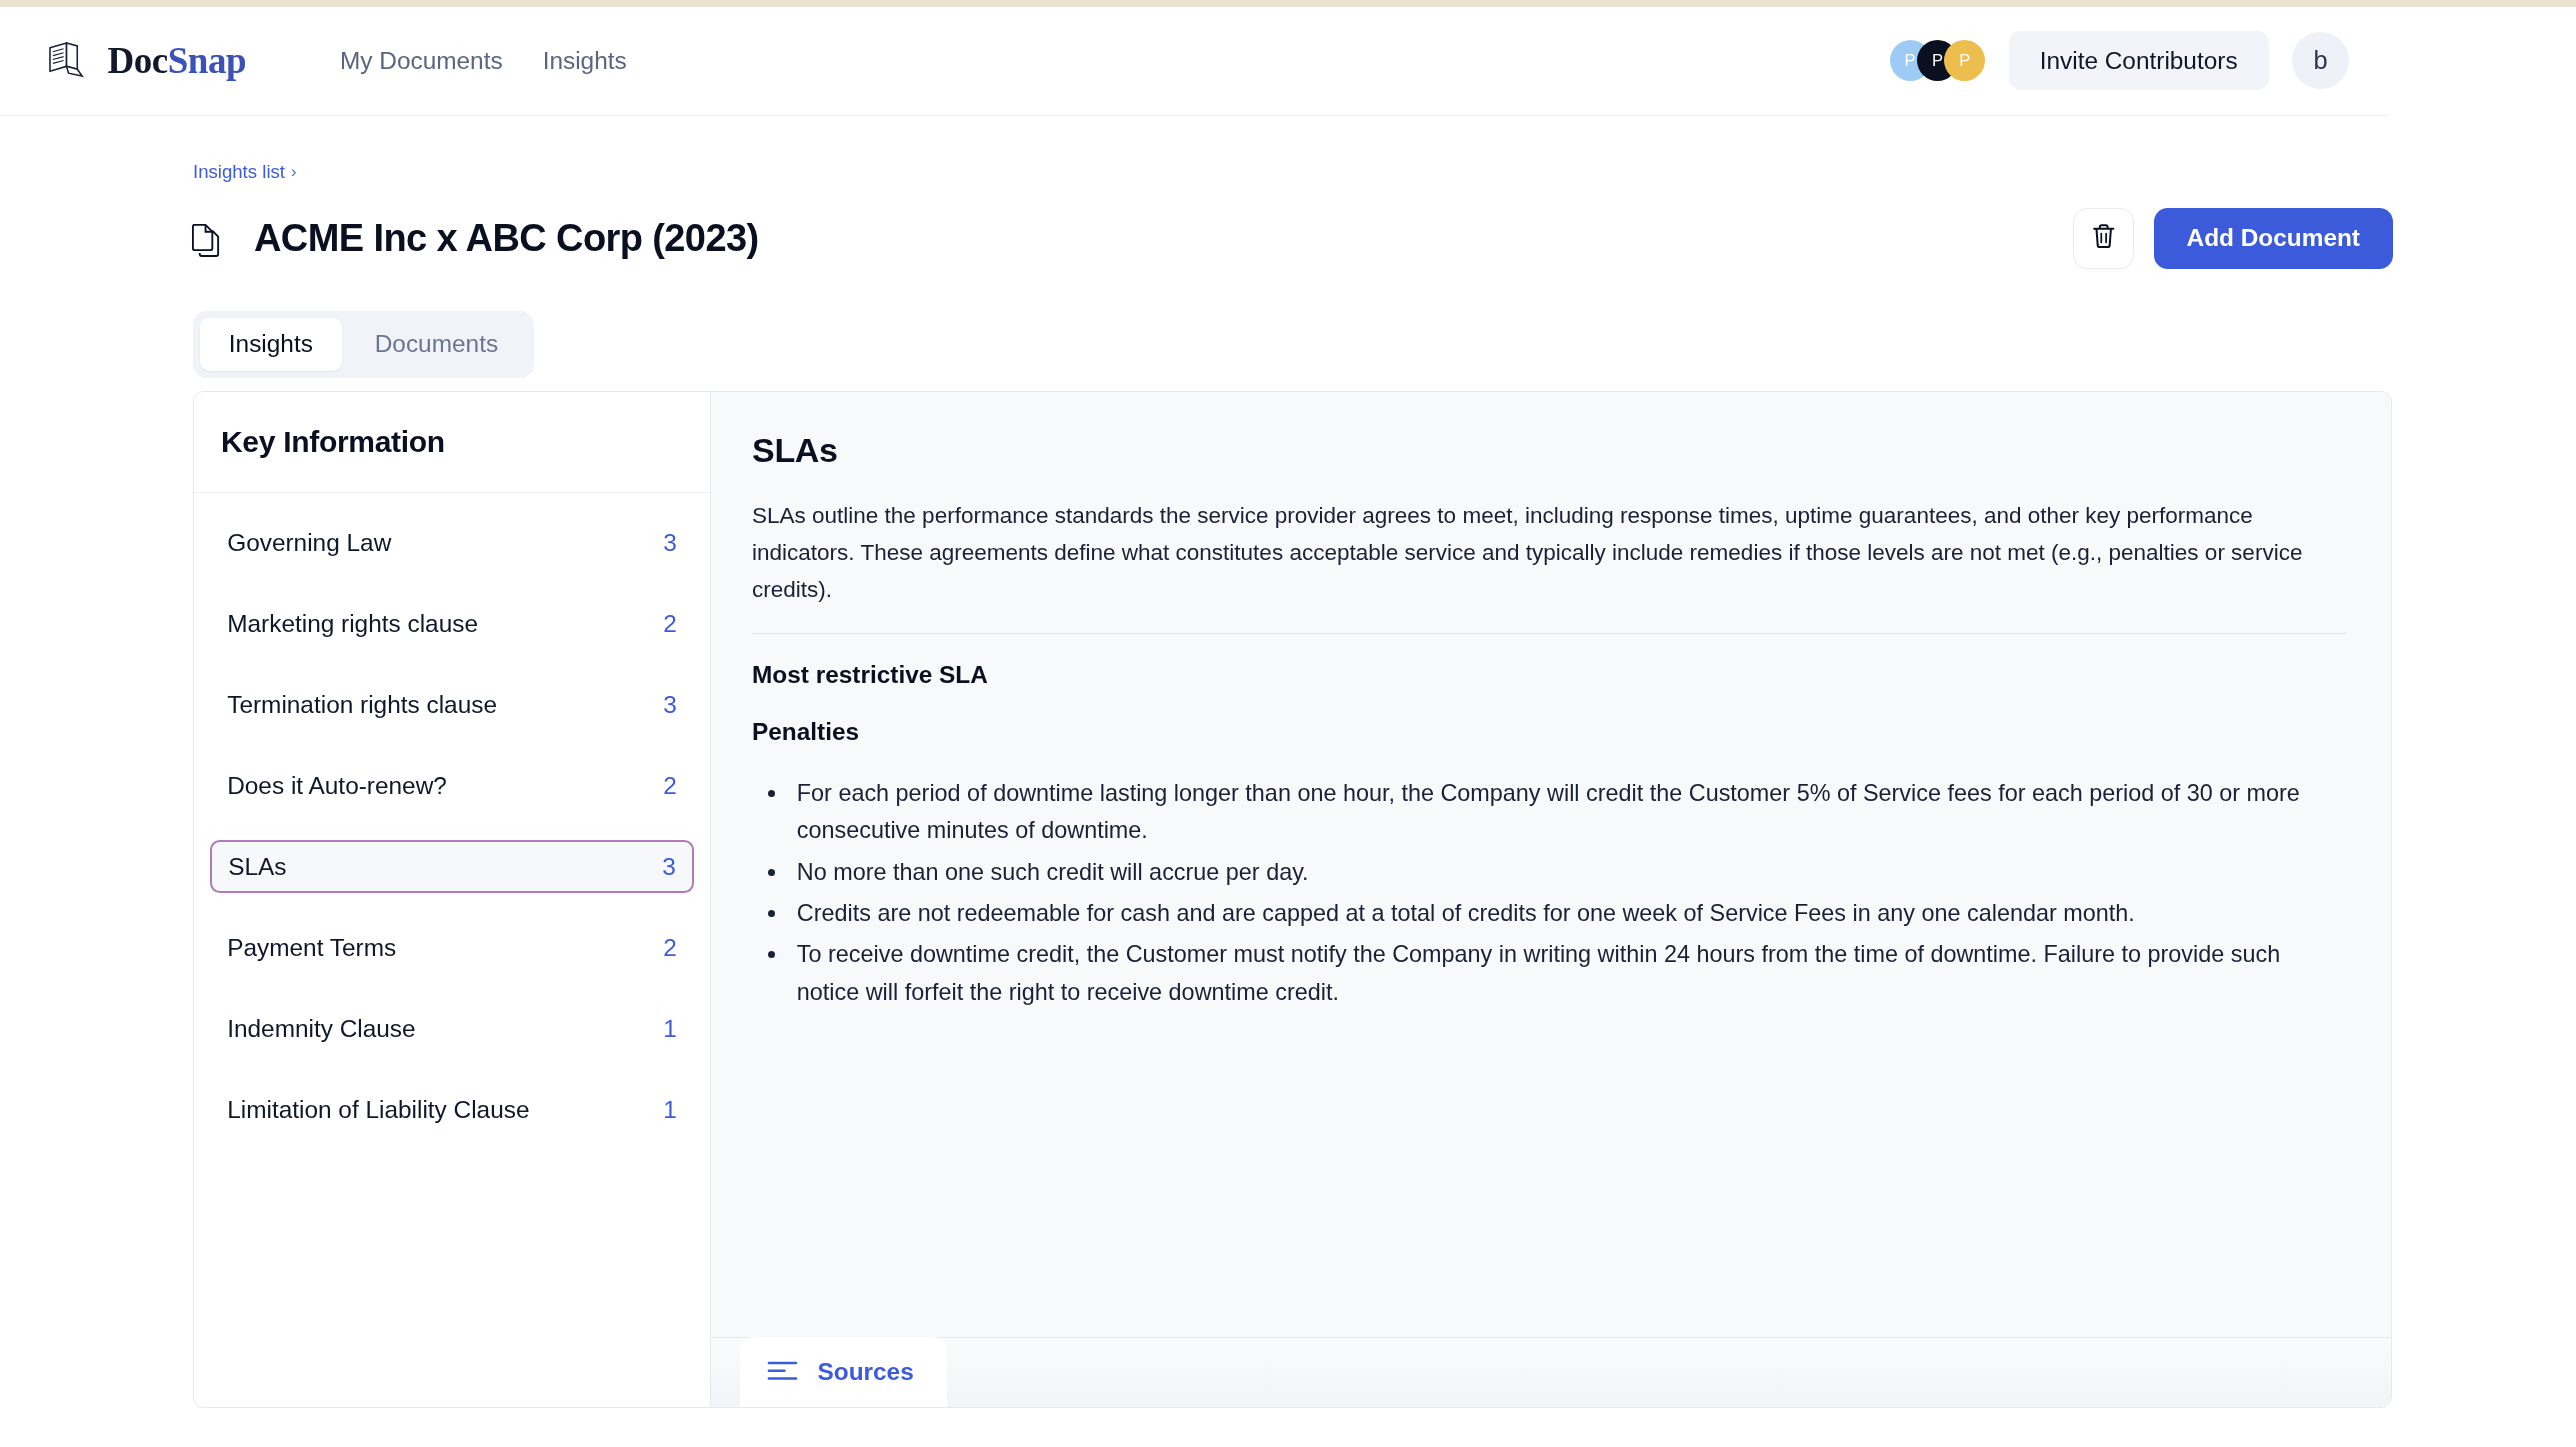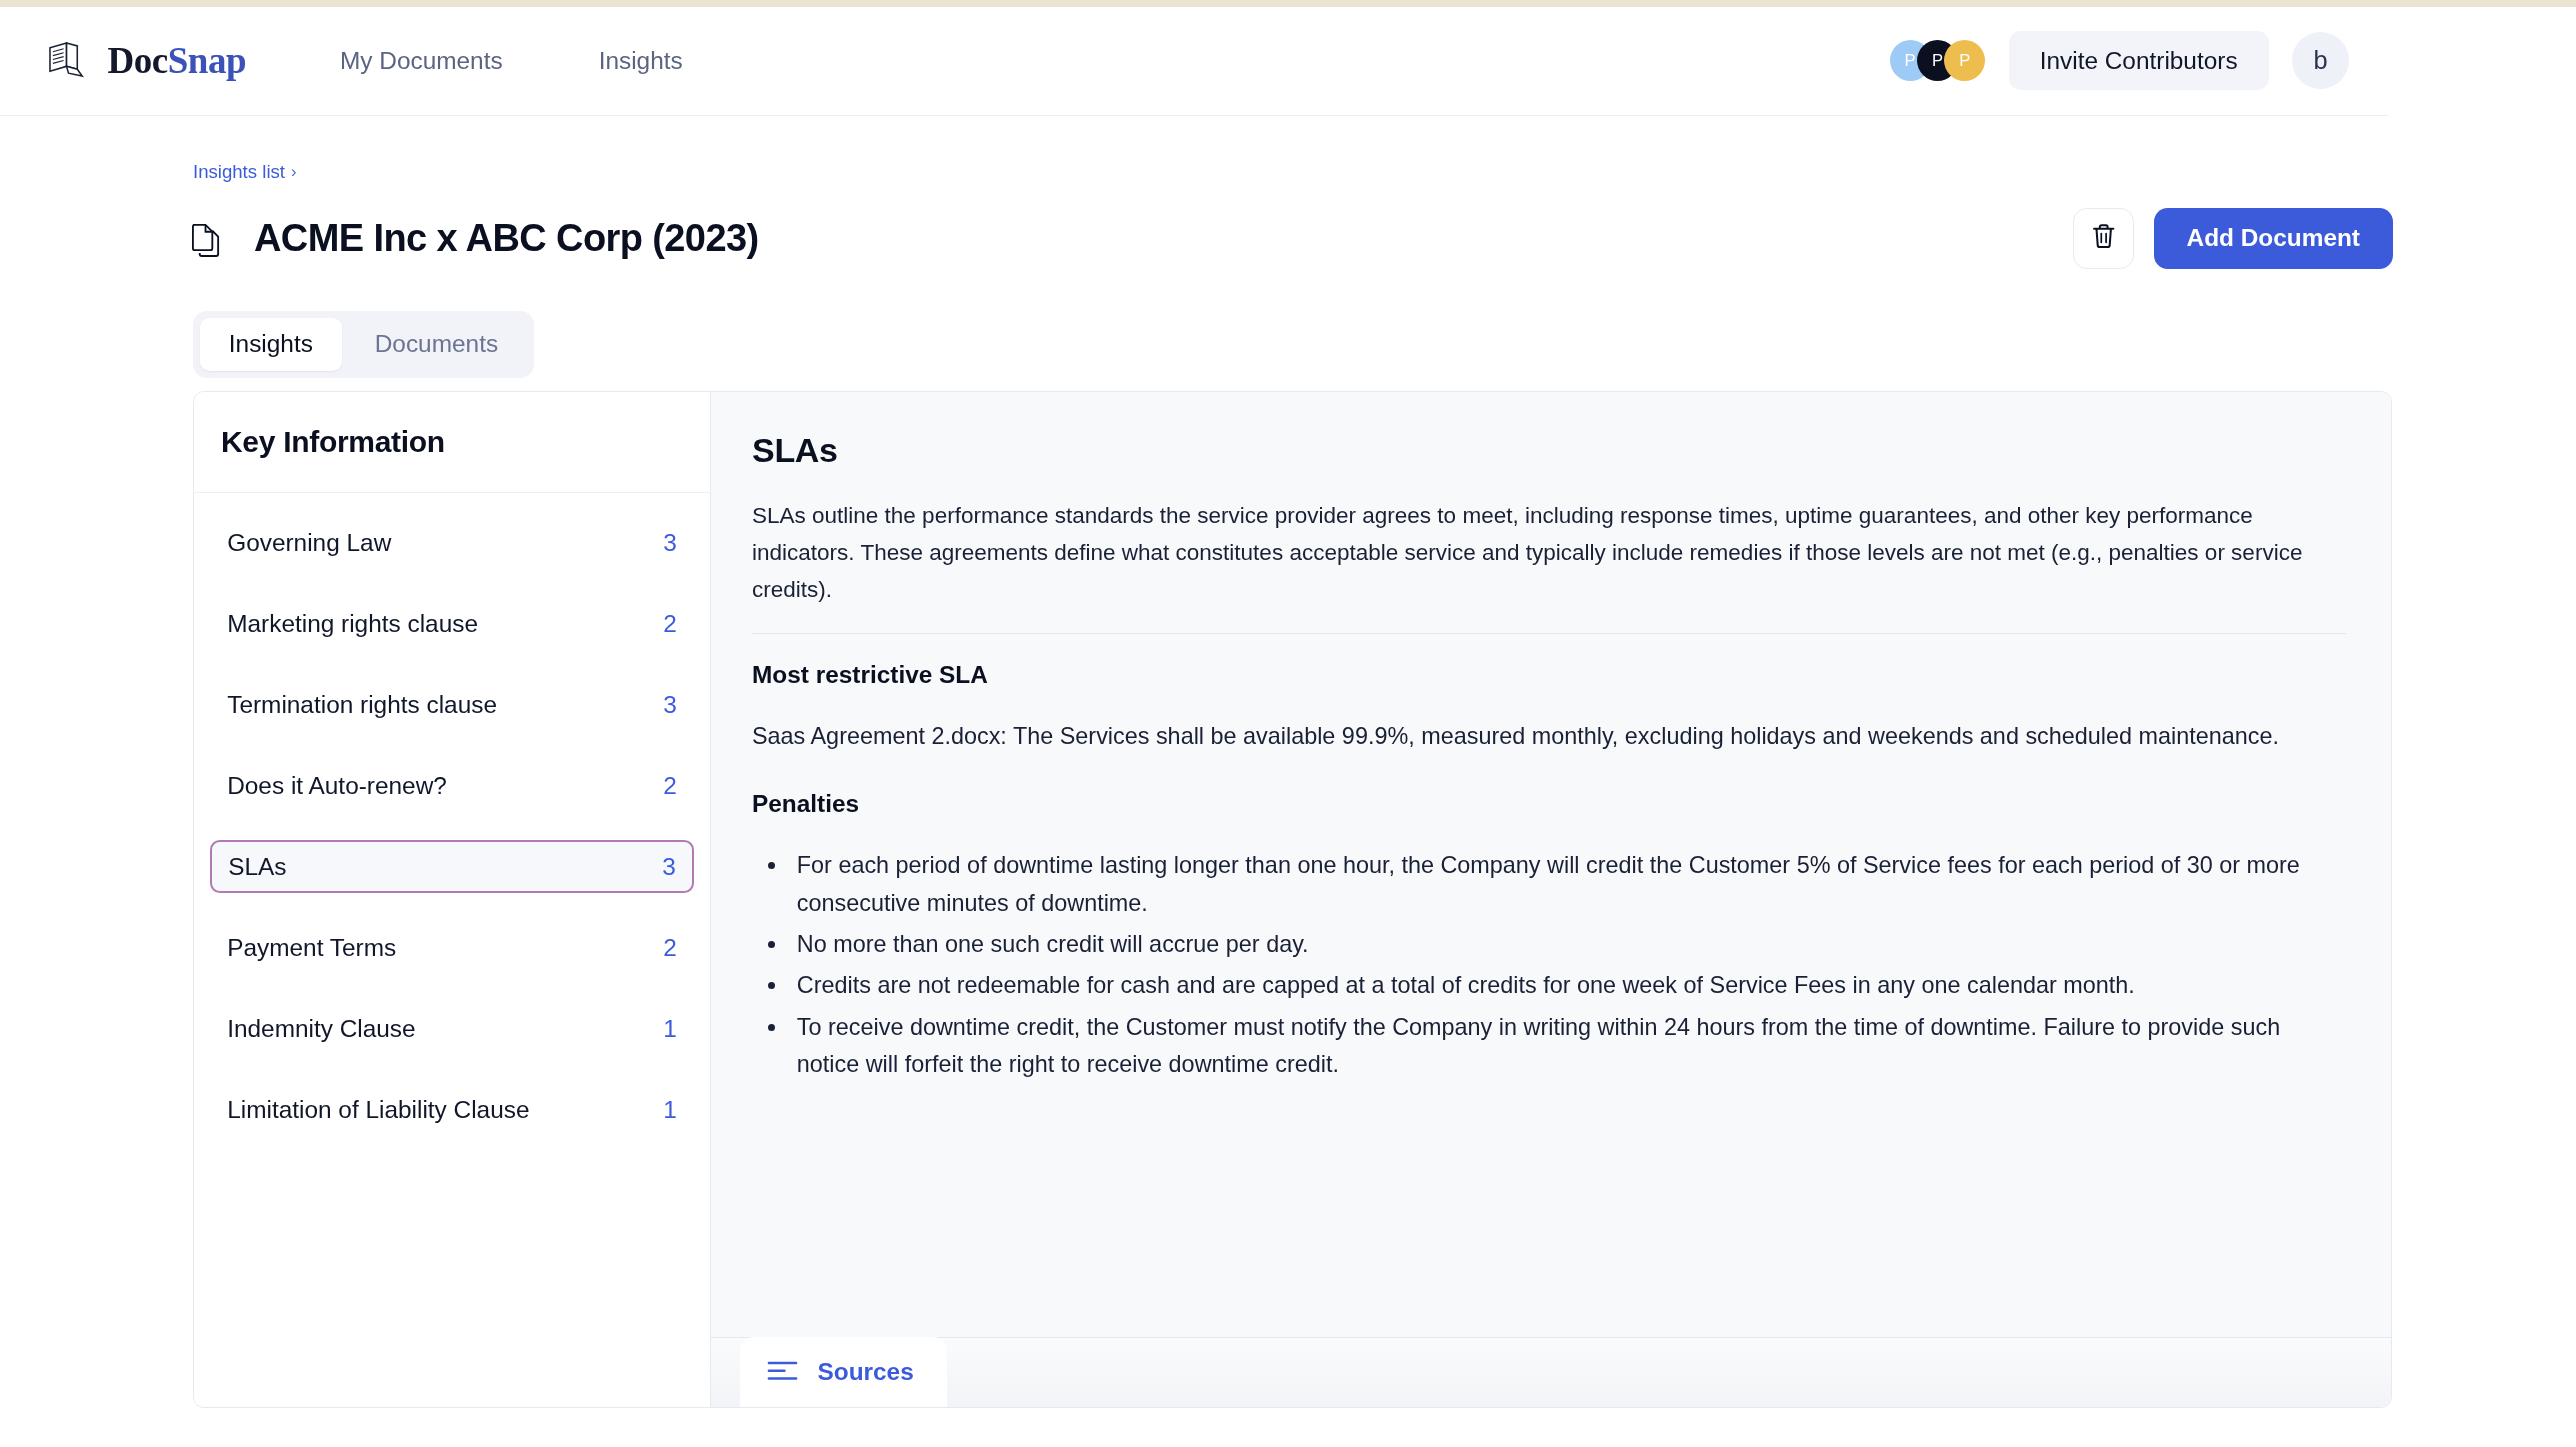--- a/index.html
+++ b/index.html
@@ -57,21 +57,21 @@
     font-weight: 700;
     letter-spacing: -0.5px;
     white-space: nowrap;
   }
   .brand-text .doc { color: #13182b; }
   .brand-text .snap { color: #3b53b8; }
 
   .nav-links {
     display: flex;
     align-items: center;
-    gap: 96px;
+    gap: 40px;
     margin-left: 94px;
   }
   .nav-link {
     font-size: 24.4px;
     color: #5b6480;
     font-weight: 400;
     cursor: pointer;
     white-space: nowrap;
   }
 
@@ -482,21 +482,20 @@
       </div>
     </div>
 
     <div class="content">
       <h1>SLAs</h1>
       <p class="intro">SLAs outline the performance standards the service provider agrees to meet, including response times, uptime guarantees, and other key performance indicators. These agreements define what constitutes acceptable service and typically include remedies if those levels are not met (e.g., penalties or service credits).</p>
 
       <div class="divider"></div>
 
       <h3>Most restrictive SLA</h3>
-      <p class="body">Saas Agreement 2.docx: The Services shall be available 99.9%, measured monthly, excluding holidays and weekends and scheduled maintenance.</p>
 
       <h3>Penalties</h3>
       <ul>
         <li>For each period of downtime lasting longer than one hour, the Company will credit the Customer 5% of Service fees for each period of 30 or more consecutive minutes of downtime.</li>
         <li>No more than one such credit will accrue per day.</li>
         <li>Credits are not redeemable for cash and are capped at a total of credits for one week of Service Fees in any one calendar month.</li>
         <li>To receive downtime credit, the Customer must notify the Company in writing within 24 hours from the time of downtime. Failure to provide such notice will forfeit the right to receive downtime credit.</li>
       </ul>
 
       <div class="sources-bar">

